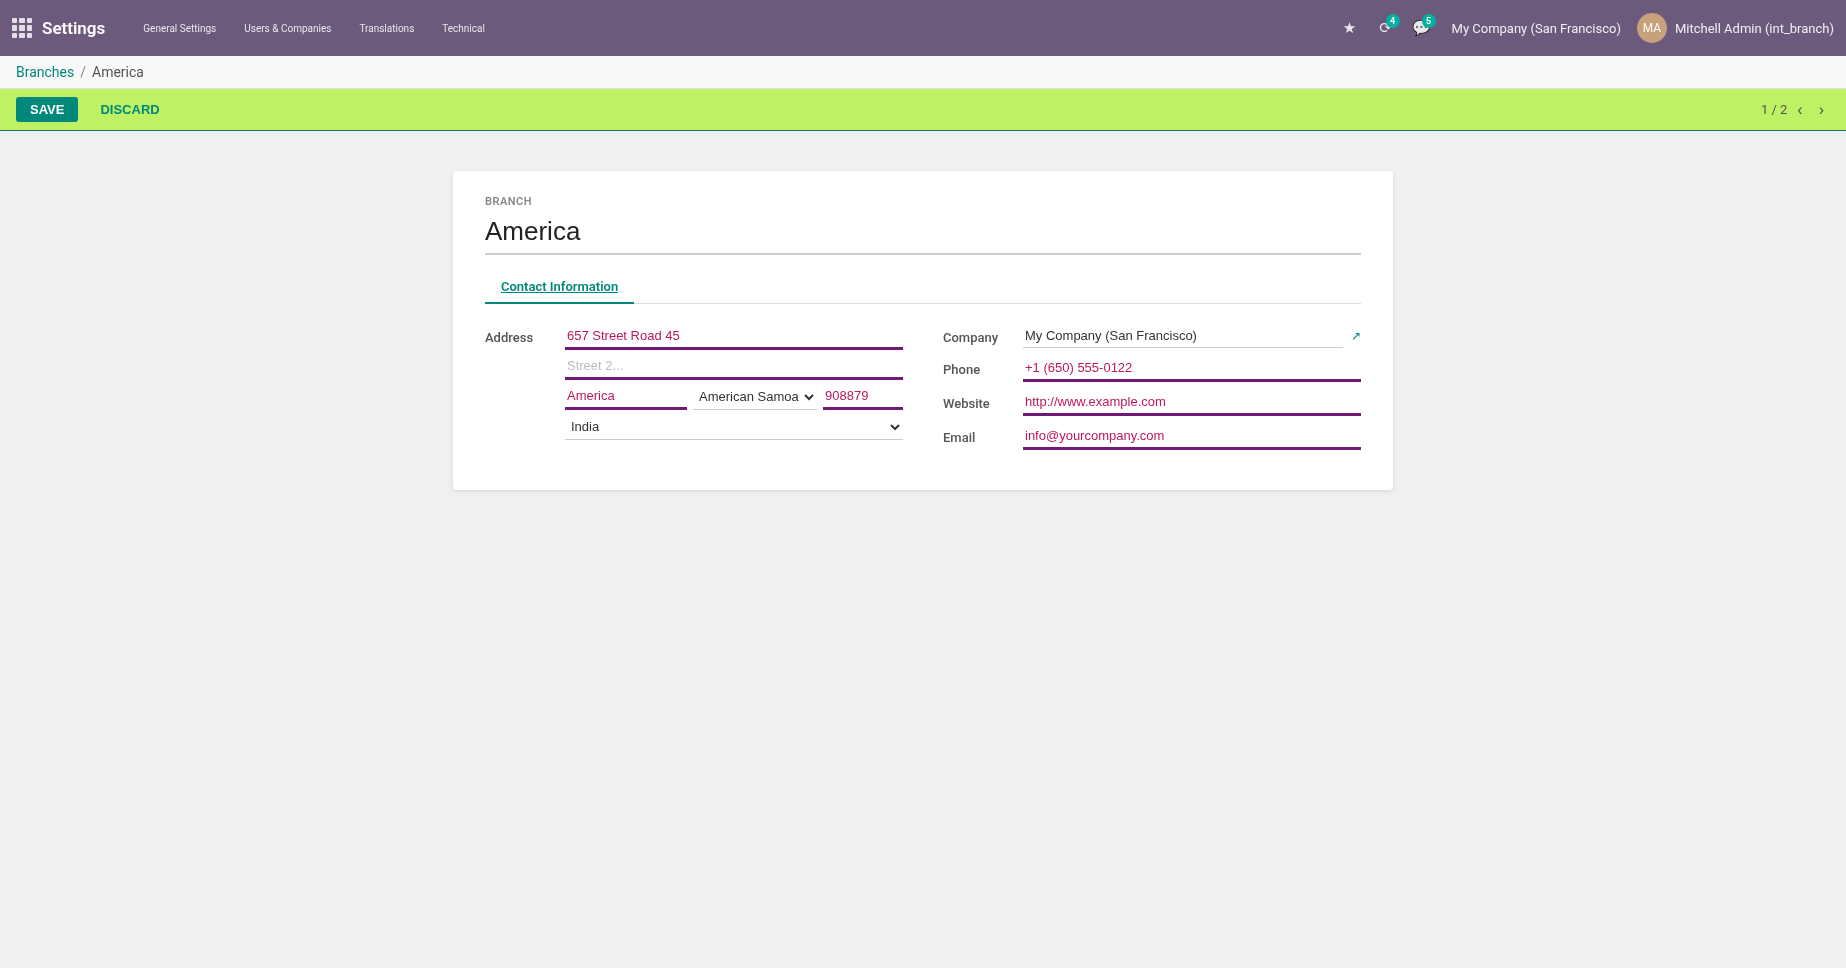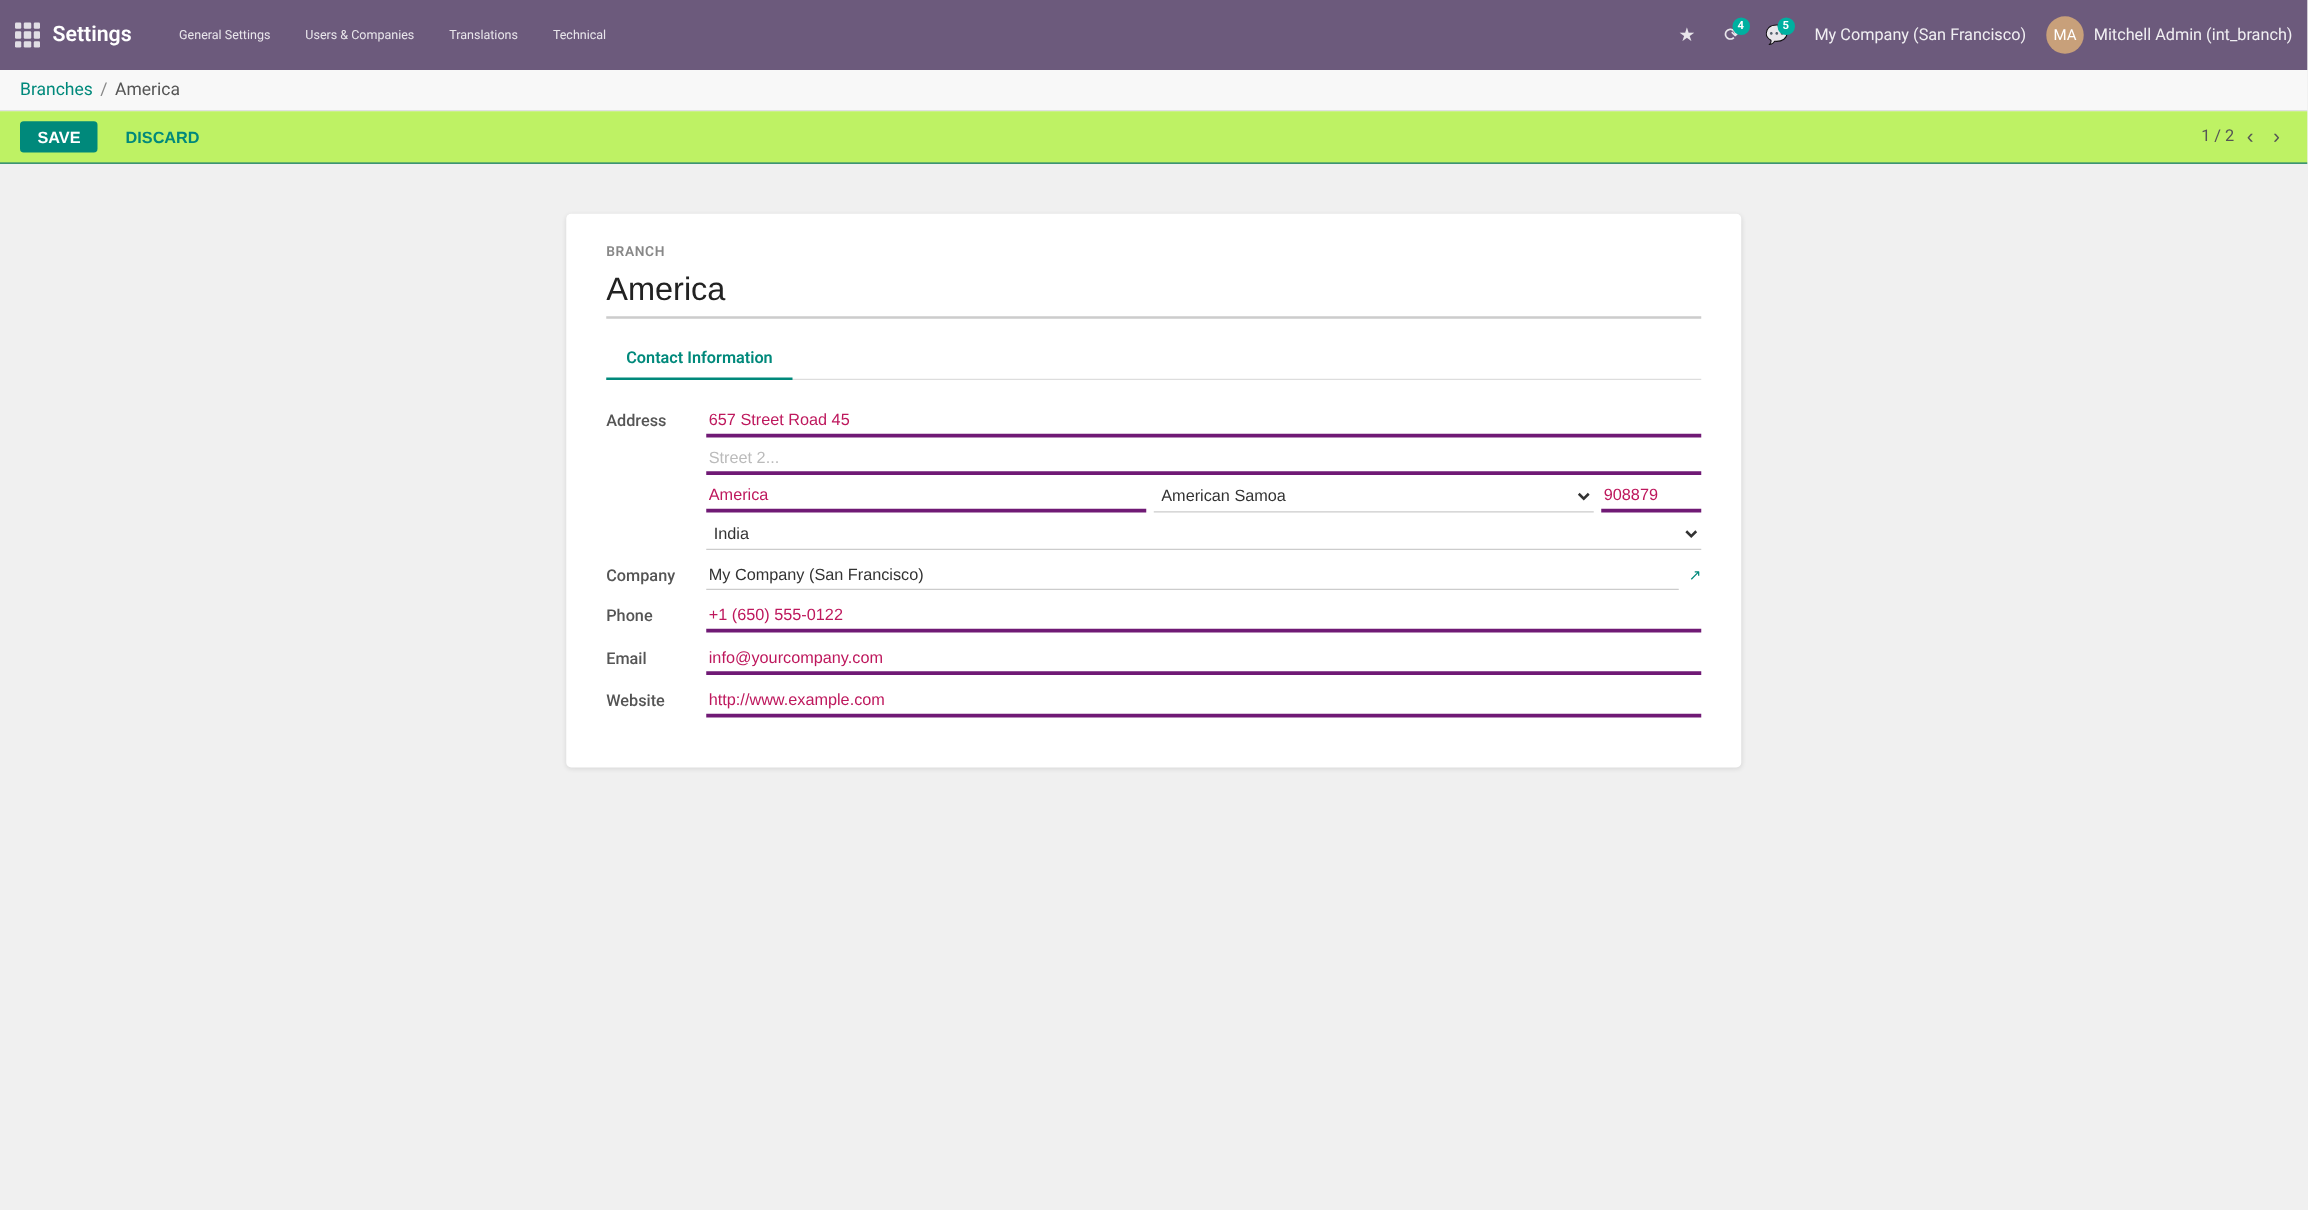--- a/index.html
+++ b/index.html
@@ -131,32 +131,33 @@
     .tabs {
       display: flex;
       border-bottom: 1px solid #ddd;
       margin-bottom: 20px;
     }
     .tab-item {
       padding: 8px 16px;
       font-size: 13px; color: #555;
       cursor: pointer; border-bottom: 2px solid transparent;
       margin-bottom: -1px;
+      text-decoration: underline;
     }
     .tab-item.active {
       color: #00897b;
       border-bottom: 2px solid #00897b;
       font-weight: 600;
     }
 
     
     .form-grid {
       display: grid;
-      grid-template-columns: 1fr;
-      gap: 0 40px;
+      grid-template-columns: 1fr 1fr;
+      gap: 15px 40px;
     }
     .form-group {
       display: flex;
       gap: 0;
       margin-bottom: 8px;
       align-items: flex-start;
     }
     .form-label {
       font-size: 13px; color: #555;
       min-width: 80px;
@@ -318,30 +319,30 @@
         </div>
 
         <div class="form-group">
           <span class="form-label">Phone</span>
           <div class="form-fields">
             <input class="form-input" type="text" value="+1 (650) 555-0122" style="">
           </div>
         </div>
 
         <div class="form-group">
+          <span class="form-label">Website</span>
+          <div class="form-fields">
+            <input class="form-input" type="url" value="http://www.example.com" style="">
+          </div>
+        </div>
+
+        <div class="form-group">
           <span class="form-label">Email</span>
           <div class="form-fields">
             <input class="form-input" type="email" value="info@yourcompany.com" style="">
           </div>
         </div>
 
-        <div class="form-group">
-          <span class="form-label">Website</span>
-          <div class="form-fields">
-            <input class="form-input" type="url" value="http://www.example.com" style="">
-          </div>
-        </div>
-
       </div>
     </div>
 
   </div>
 </div>
 
 </body></html>

